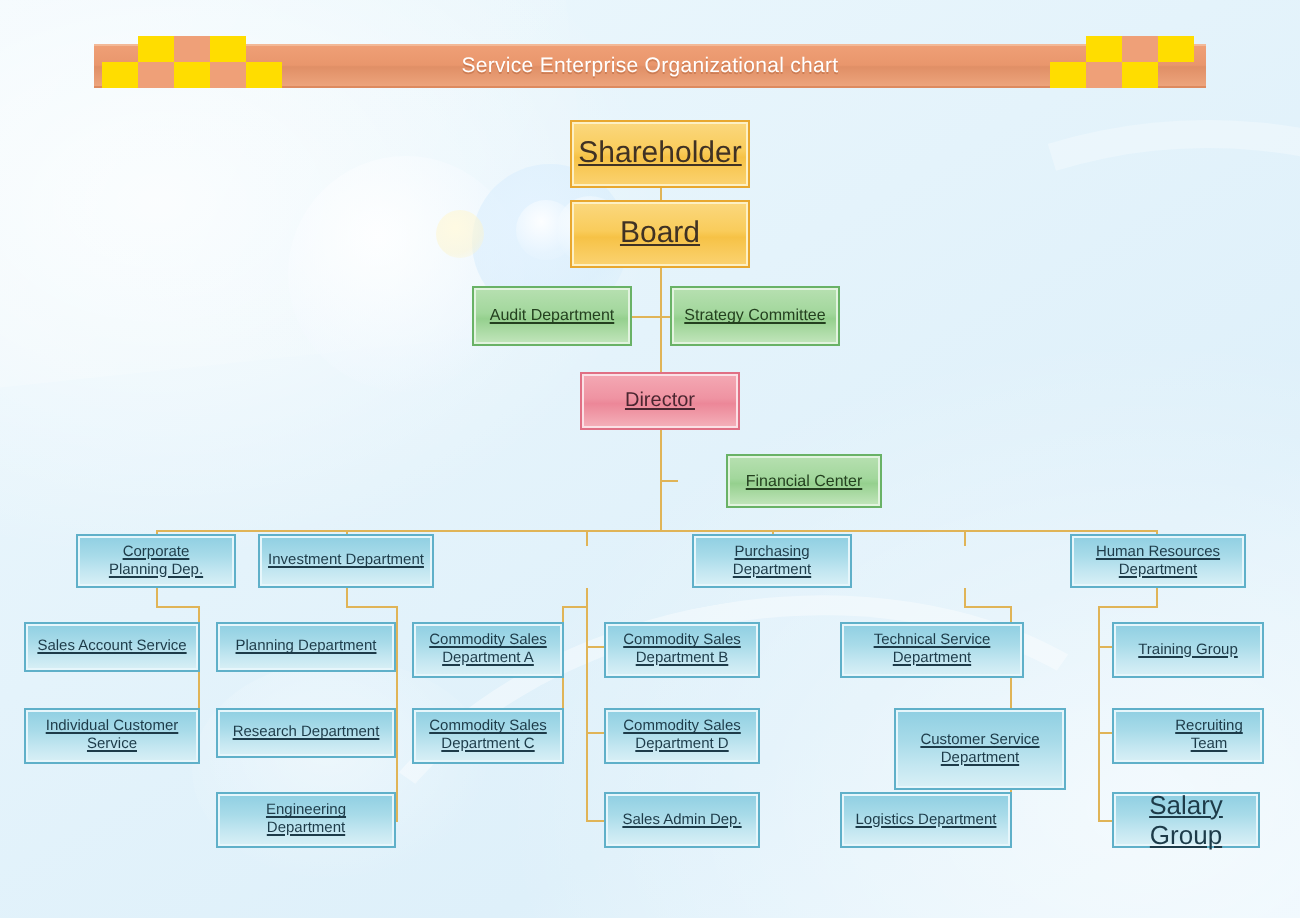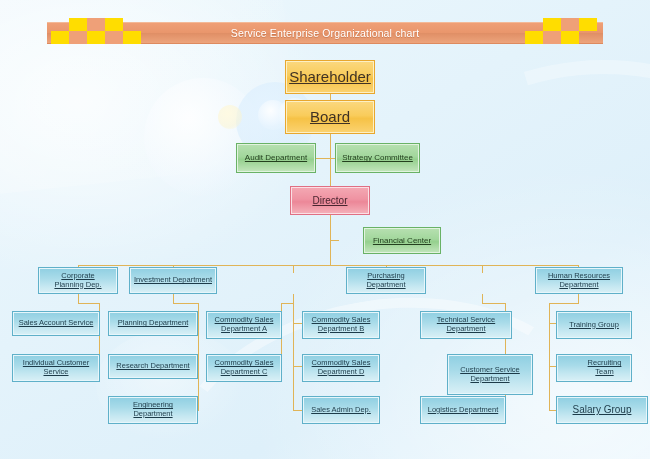--- a/index.html
+++ b/index.html
@@ -273,17 +273,17 @@
   <div class="node n-blue" style="left:420px;top:396px;width:86px;height:28px;font-size:7.5px;">
     <span class="lbl">Logistics Department</span>
   </div>
 
   <div class="node n-blue" style="left:556px;top:311px;width:76px;height:28px;font-size:7.5px;">
     <span class="lbl">Training Group</span>
   </div>
   <div class="node n-blue" style="left:556px;top:354px;width:76px;height:28px;font-size:7.5px;padding-left:24px;">
     <span class="lbl">Recruiting Team</span>
   </div>
-  <div class="node n-blue" style="left:556px;top:396px;width:92px;height:28px;font-size:10px;">
+  <div class="node n-blue" style="left:556px;top:396px;width:74px;height:28px;font-size:13px;">
     <span class="lbl">Salary  Group</span>
   </div>
 
 </div>
 
 </body></html>

